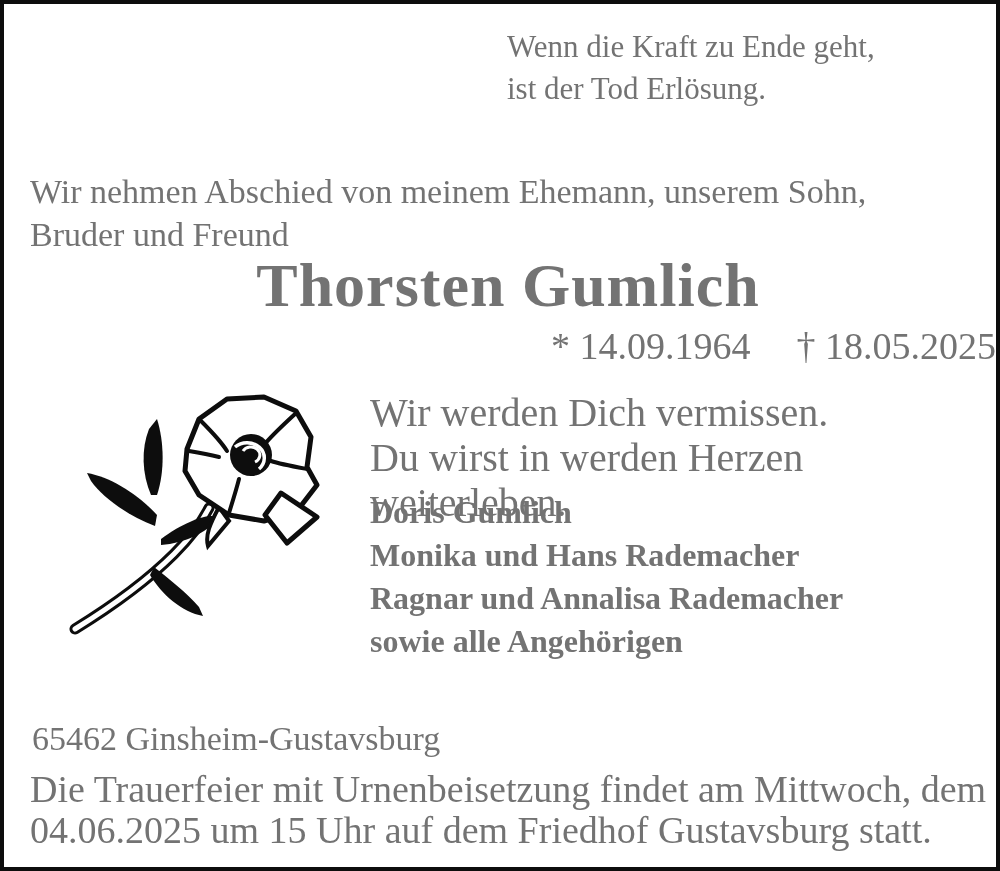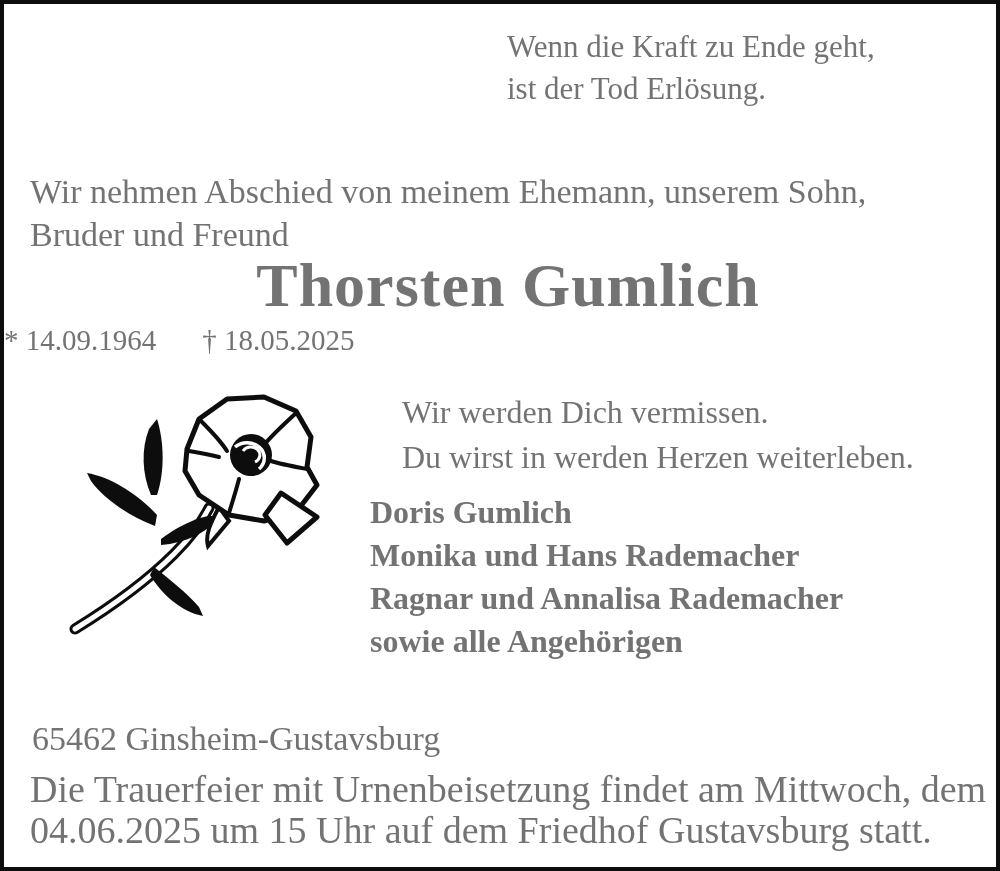--- a/index.html
+++ b/index.html
@@ -22,26 +22,26 @@
     position:absolute;left:26px;top:126px;
     font-size:34px;line-height:43px;margin-top:40px;
   }
   .name{
     position:absolute;left:0;top:238px;width:100%;
     margin:8px;text-align:center;
     font-size:62px;font-weight:bold;letter-spacing:1px;
   }
   .dates{
     position:absolute;left:0;top:320px;width:100%;
-    text-align:left;font-size:29px;
+    text-align:right;font-size:38px;
   }
   .dates .gap{display:inline-block;width:46px;}
   .farewell{
     position:absolute;left:366px;top:386px;
-    font-size:32px;line-height:45px;margin-left:32px;
+    font-size:40px;line-height:45px;
   }
   .mourners{
     position:absolute;left:366px;top:487px;
     font-size:32px;font-weight:bold;line-height:43px;
   }
   .rose{
     position:absolute;left:55px;top:385px;
     width:280px;height:265px;
   }
   .location{

